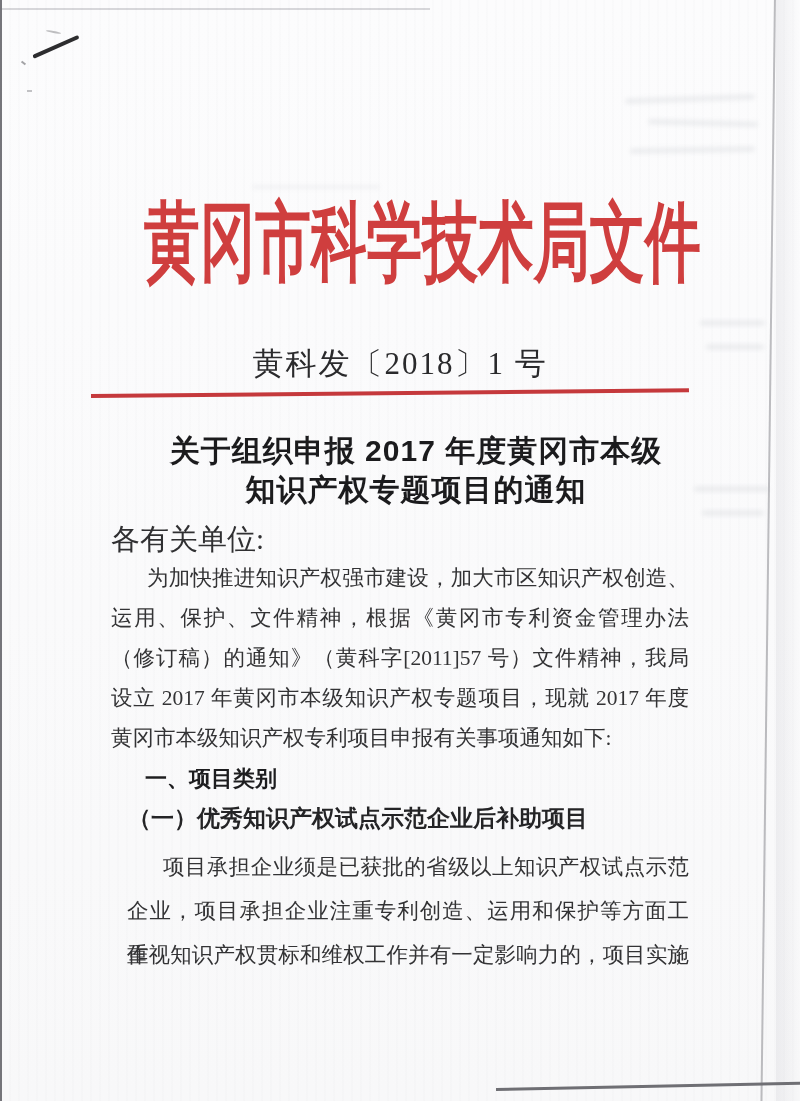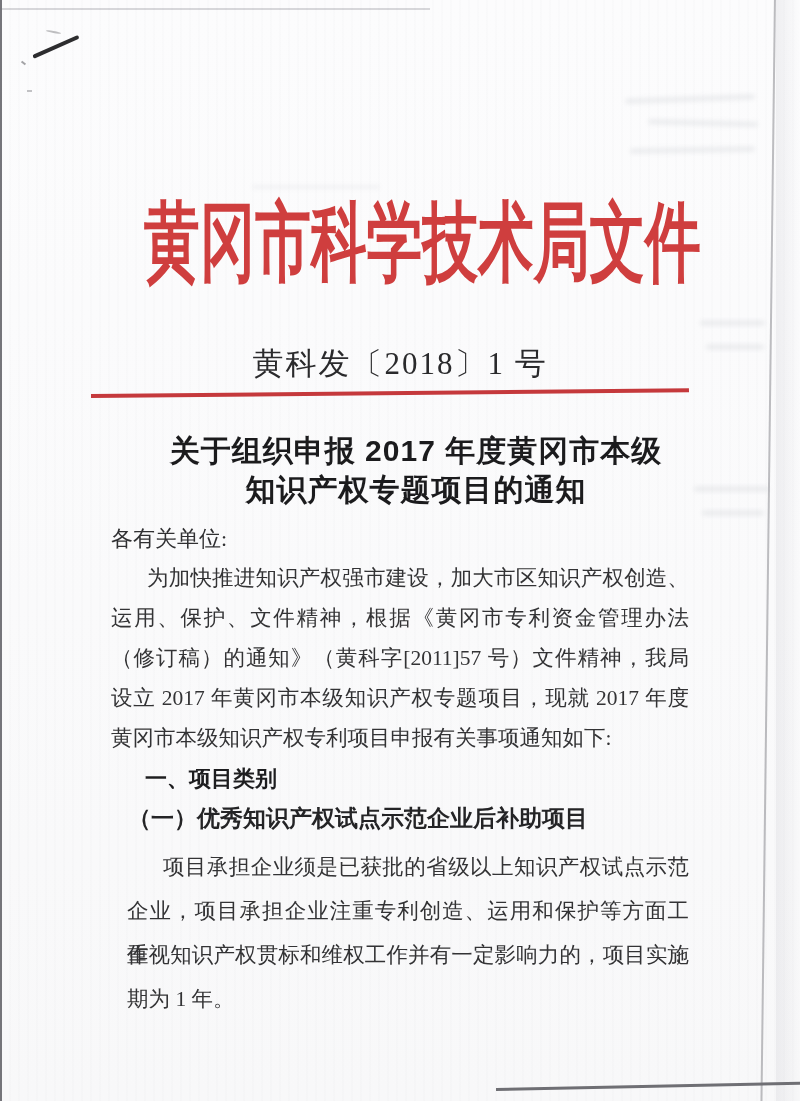--- a/index.html
+++ b/index.html
@@ -41,21 +41,21 @@
   
   .docnum{position:absolute;left:0;top:350px;width:800px;text-align:center;font-size:31px;line-height:28px;letter-spacing:2px;color:#2a2a2c;}
   
   .rule{position:absolute;left:91px;top:394px;width:598px;height:4px;transform:rotate(-0.55deg);transform-origin:left center;}
   
   .title{position:absolute;left:4px;top:419px;width:800px;margin:12px;text-align:center;
     font-family:"Liberation Sans","DejaVu Sans",sans-serif;font-weight:700;
     font-size:30px;line-height:39px;letter-spacing:1px;color:#1b1b1d;}
   .title .tl{display:block;}
   
-  .salutation{position:absolute;left:111px;top:524px;font-size:22px;line-height:30px;color:#303032;}
+  .salutation{position:absolute;left:111px;top:524px;font-size:29px;line-height:30px;color:#303032;}
   .para{position:absolute;left:111px;width:578px;font-size:21.5px;color:#333335;}
   .p1{top:558px;}
   .p2{top:845px;}
   .p1 .ln{height:40px;line-height:40px;}
   .p2 .ln{height:44px;line-height:44px;margin-left:16px;}
   .ln.indent{padding-left:36px;}
   .ln.jl{text-align:justify;text-align-last:justify;}
   .h1{position:absolute;left:145px;top:764px;font-family:"Liberation Sans","DejaVu Sans",sans-serif;
       font-weight:700;font-size:22px;line-height:30px;color:#1d1d1f;}
   .h2{position:absolute;left:128px;top:804px;font-weight:700;font-size:23px;line-height:30px;color:#242426;}
@@ -106,16 +106,15 @@
     <div class="ln">黄冈市本级知识产权专利项目申报有关事项通知如下:</div>
   </div>
 
   <div class="h1">一、项目类别</div>
   <div class="h2">（一）优秀知识产权试点示范企业后补助项目</div>
 
   <div class="para p2">
     <div class="ln indent jl">项目承担企业须是已获批的省级以上知识产权试点示范</div>
     <div class="ln jl">企业，项目承担企业注重专利创造、运用和保护等方面工作，</div>
     <div class="ln jl">重视知识产权贯标和维权工作并有一定影响力的，项目实施</div>
-    <div class="ln">期为 1 年。</div>
   </div>
 
 </div>
 
 </body></html>

